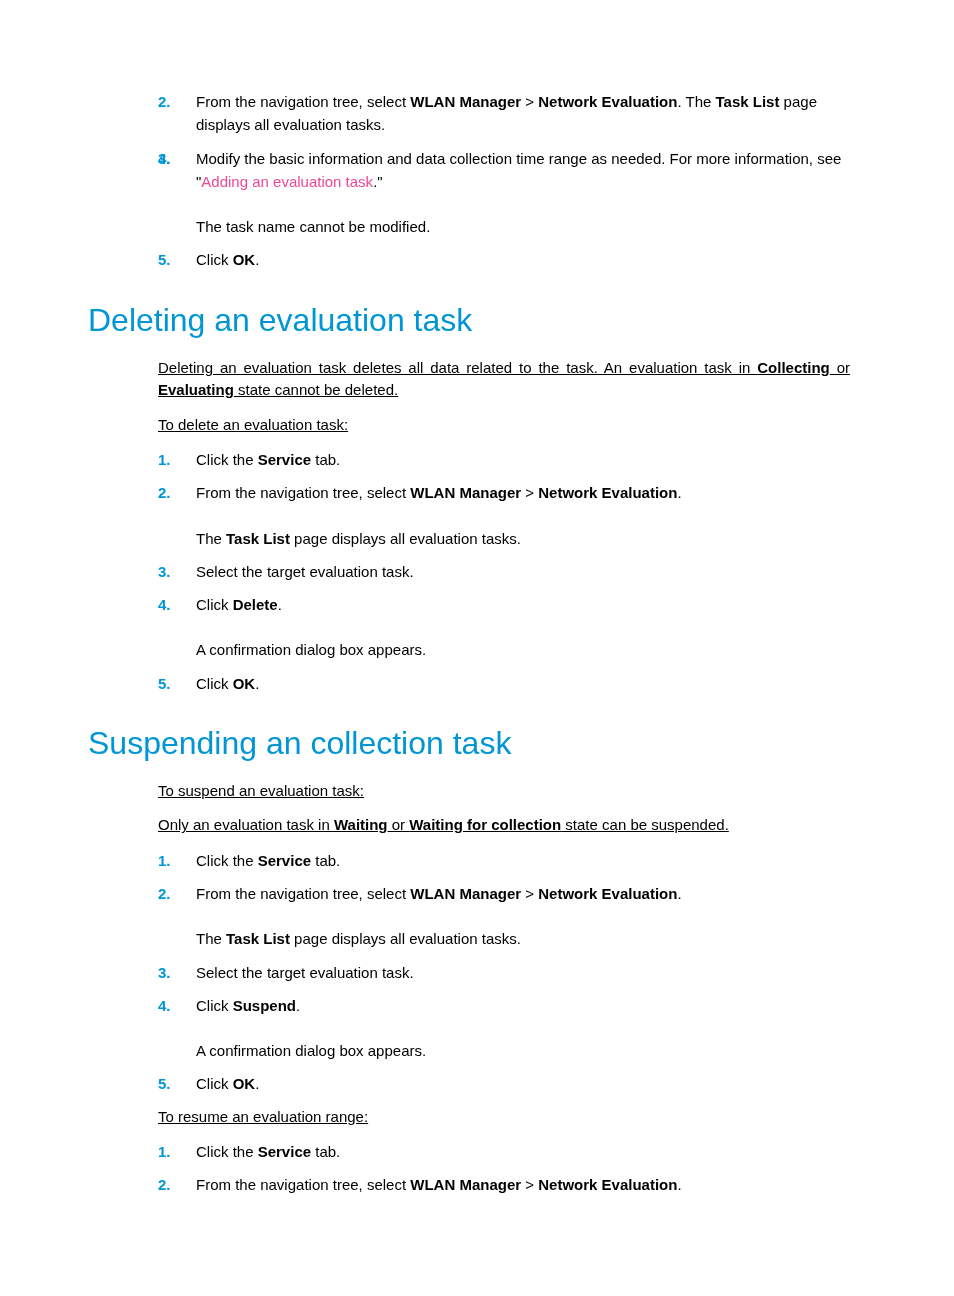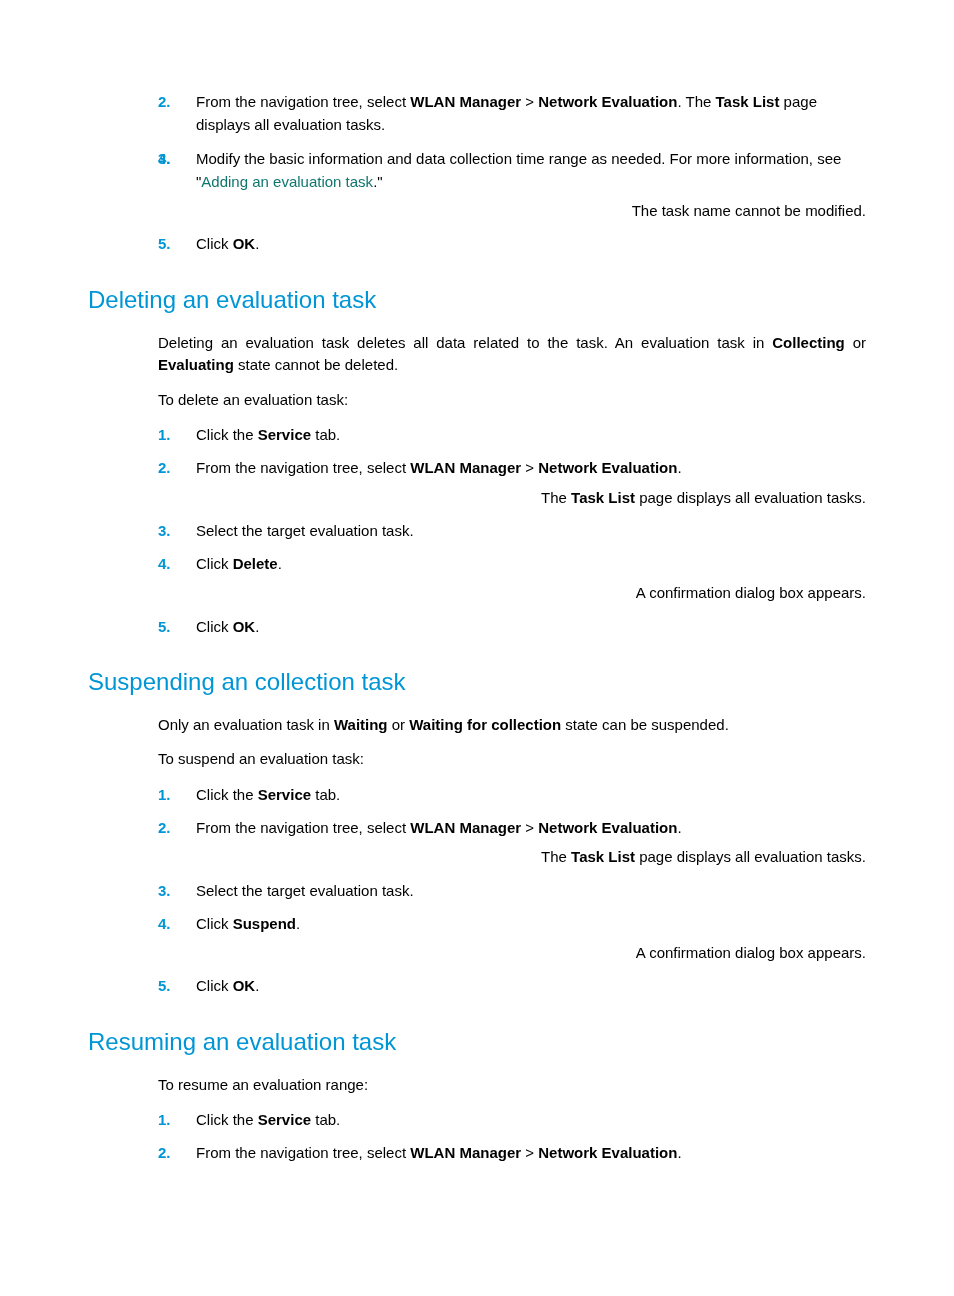--- a/index.html
+++ b/index.html
@@ -17,51 +17,51 @@
     padding: 90px 88px 40px 88px;
     position: relative;
   }
   .content-indent {
     padding-left: 70px;
   }
   h2 {
     font-family: Arial, Helvetica, sans-serif;
     font-weight: 400;
     color: #0096d6;
-    font-size: 24px;
+    font-size: 32px;
     margin: 30px 0 18px 0;
   }
   p {
-    margin: 0 0 12px 0;
+    margin: 0 16px 12px 0;
     line-height: 1.5;
+    text-decoration: underline;
   }
   ol {
     list-style: none;
     padding: 0;
     margin: 0;
   }
   ol li {
     position: relative;
     padding-left: 38px;
     margin-bottom: 10px;
     line-height: 1.55;
   }
   .num {
     position: absolute;
     left: 0;
     top: 0;
     color: #0096d6;
     font-weight: bold;
   }
   .sub {
-    margin-top: 6px;
-    text-align: right;
+    margin-top: 22px;
   }
   .link {
-    color: #0f766e;
+    color: #ec4899;
   }
   b {
     font-weight: bold;
   }
   .edit-icon {
     display: inline-block;
     vertical-align: middle;
     margin: 0 2px;
   }
   .justify {
@@ -119,22 +119,22 @@
       </li>
       <li>
         <span class="num">5.</span>
         <span><span>Click </span><b>OK</b><span>.</span></span>
       </li>
     </ol>
   </div>
 
   <h2>Suspending an collection task</h2>
   <div class="content-indent">
+    <p>To suspend an evaluation task:</p>
     <p><span>Only an evaluation task in </span><b>Waiting</b><span> or </span><b>Waiting for collection</b><span> state can be suspended.</span></p>
-    <p>To suspend an evaluation task:</p>
     <ol>
       <li>
         <span class="num">1.</span>
         <span><span>Click the </span><b>Service</b><span> tab.</span></span>
       </li>
       <li>
         <span class="num">2.</span>
         <span><span>From the navigation tree, select </span><b>WLAN Manager</b><span> &gt; </span><b>Network Evaluation</b><span>.</span></span>
         <div class="sub"><span>The </span><b>Task List</b><span> page displays all evaluation tasks.</span></div>
       </li>
@@ -147,21 +147,20 @@
         <span><span>Click </span><b>Suspend</b><span>.</span></span>
         <div class="sub">A confirmation dialog box appears.</div>
       </li>
       <li>
         <span class="num">5.</span>
         <span><span>Click </span><b>OK</b><span>.</span></span>
       </li>
     </ol>
   </div>
 
-  <h2>Resuming an evaluation task</h2>
   <div class="content-indent">
     <p>To resume an evaluation range:</p>
     <ol>
       <li>
         <span class="num">1.</span>
         <span><span>Click the </span><b>Service</b><span> tab.</span></span>
       </li>
       <li>
         <span class="num">2.</span>
         <span><span>From the navigation tree, select </span><b>WLAN Manager</b><span> &gt; </span><b>Network Evaluation</b><span>.</span></span>

